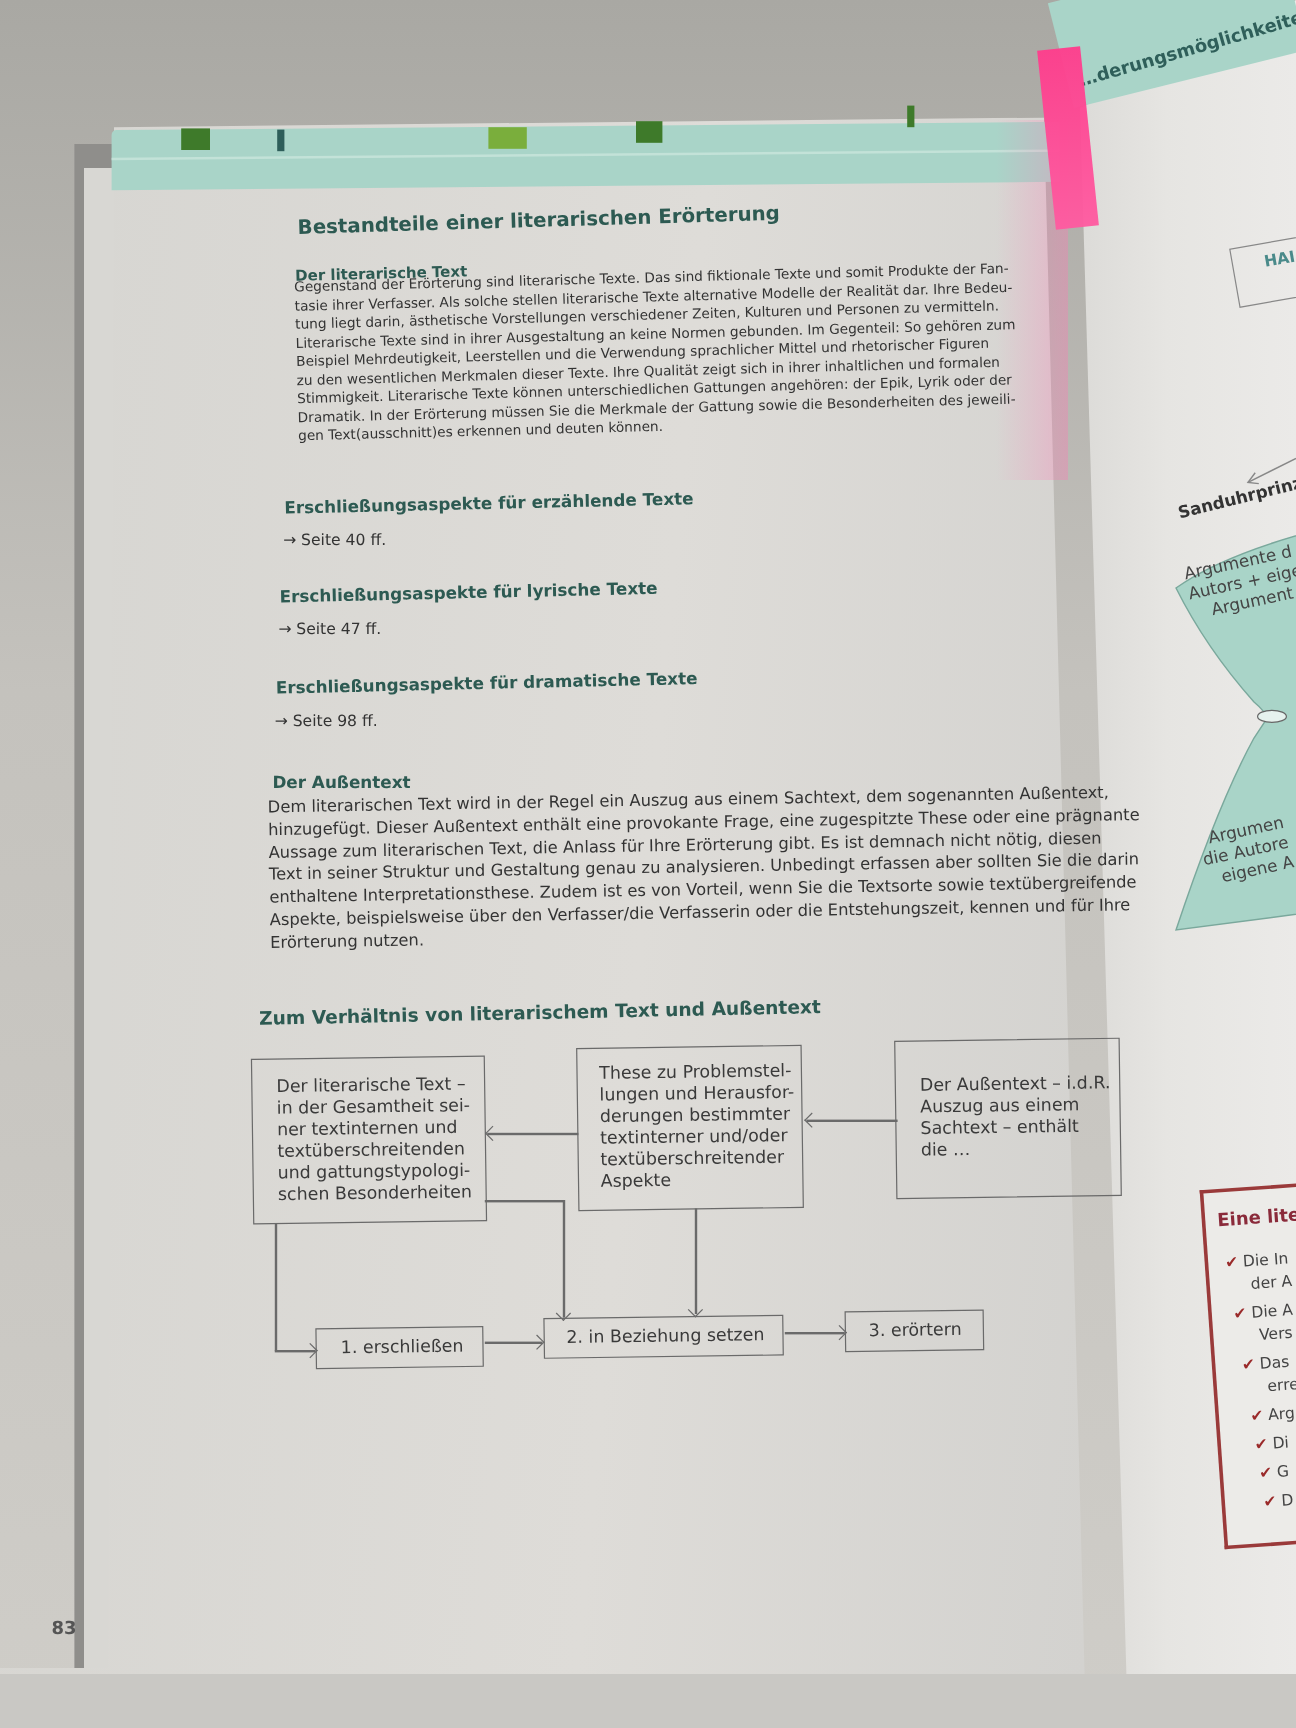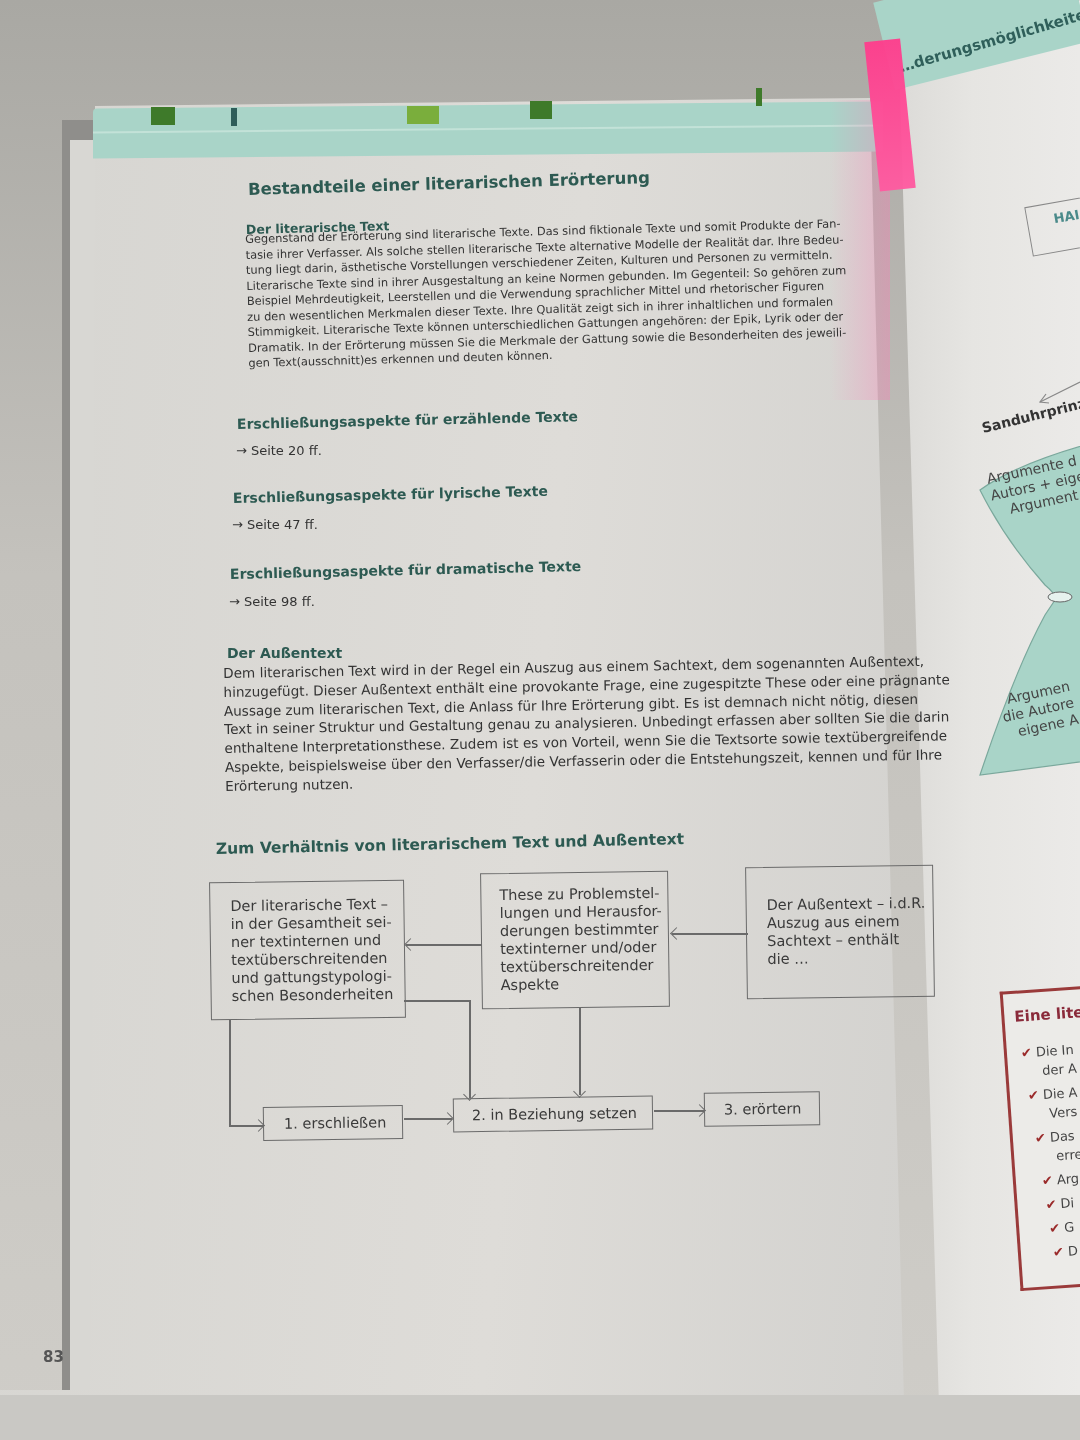--- a/index.html
+++ b/index.html
@@ -210,21 +210,21 @@
     <span class="line">Literarische Texte sind in ihrer Ausgestaltung an keine Normen gebunden. Im Gegenteil: So gehören zum</span>
     <span class="line">Beispiel Mehrdeutigkeit, Leerstellen und die Verwendung sprachlicher Mittel und rhetorischer Figuren</span>
     <span class="line">zu den wesentlichen Merkmalen dieser Texte. Ihre Qualität zeigt sich in ihrer inhaltlichen und formalen</span>
     <span class="line">Stimmigkeit. Literarische Texte können unterschiedlichen Gattungen angehören: der Epik, Lyrik oder der</span>
     <span class="line">Dramatik. In der Erörterung müssen Sie die Merkmale der Gattung sowie die Besonderheiten des jeweili-</span>
     <span class="line">gen Text(ausschnitt)es erkennen und deuten können.</span>
   </div>
 
   <div class="h2" style="left:237px;top:416px;transform:rotate(-1.3deg);">Erschließungsaspekte für erzählende Texte</div>
   <div class="ref" style="left:236px;top:443px;">
-    <span class="arr">→</span><span>Seite 20 ff.</span>
+    <span class="arr">→</span><span>Seite 40 ff.</span>
   </div>
 
   <div class="h2" style="left:233px;top:490px;transform:rotate(-1.3deg);">Erschließungsaspekte für lyrische Texte</div>
   <div class="ref" style="left:232px;top:517px;">
     <span class="arr">→</span><span>Seite 47 ff.</span>
   </div>
 
   <div class="h2" style="left:230px;top:566px;transform:rotate(-1.3deg);">Erschließungsaspekte für dramatische Texte</div>
   <div class="ref" style="left:229px;top:594px;">
     <span class="arr">→</span><span>Seite 98 ff.</span>

